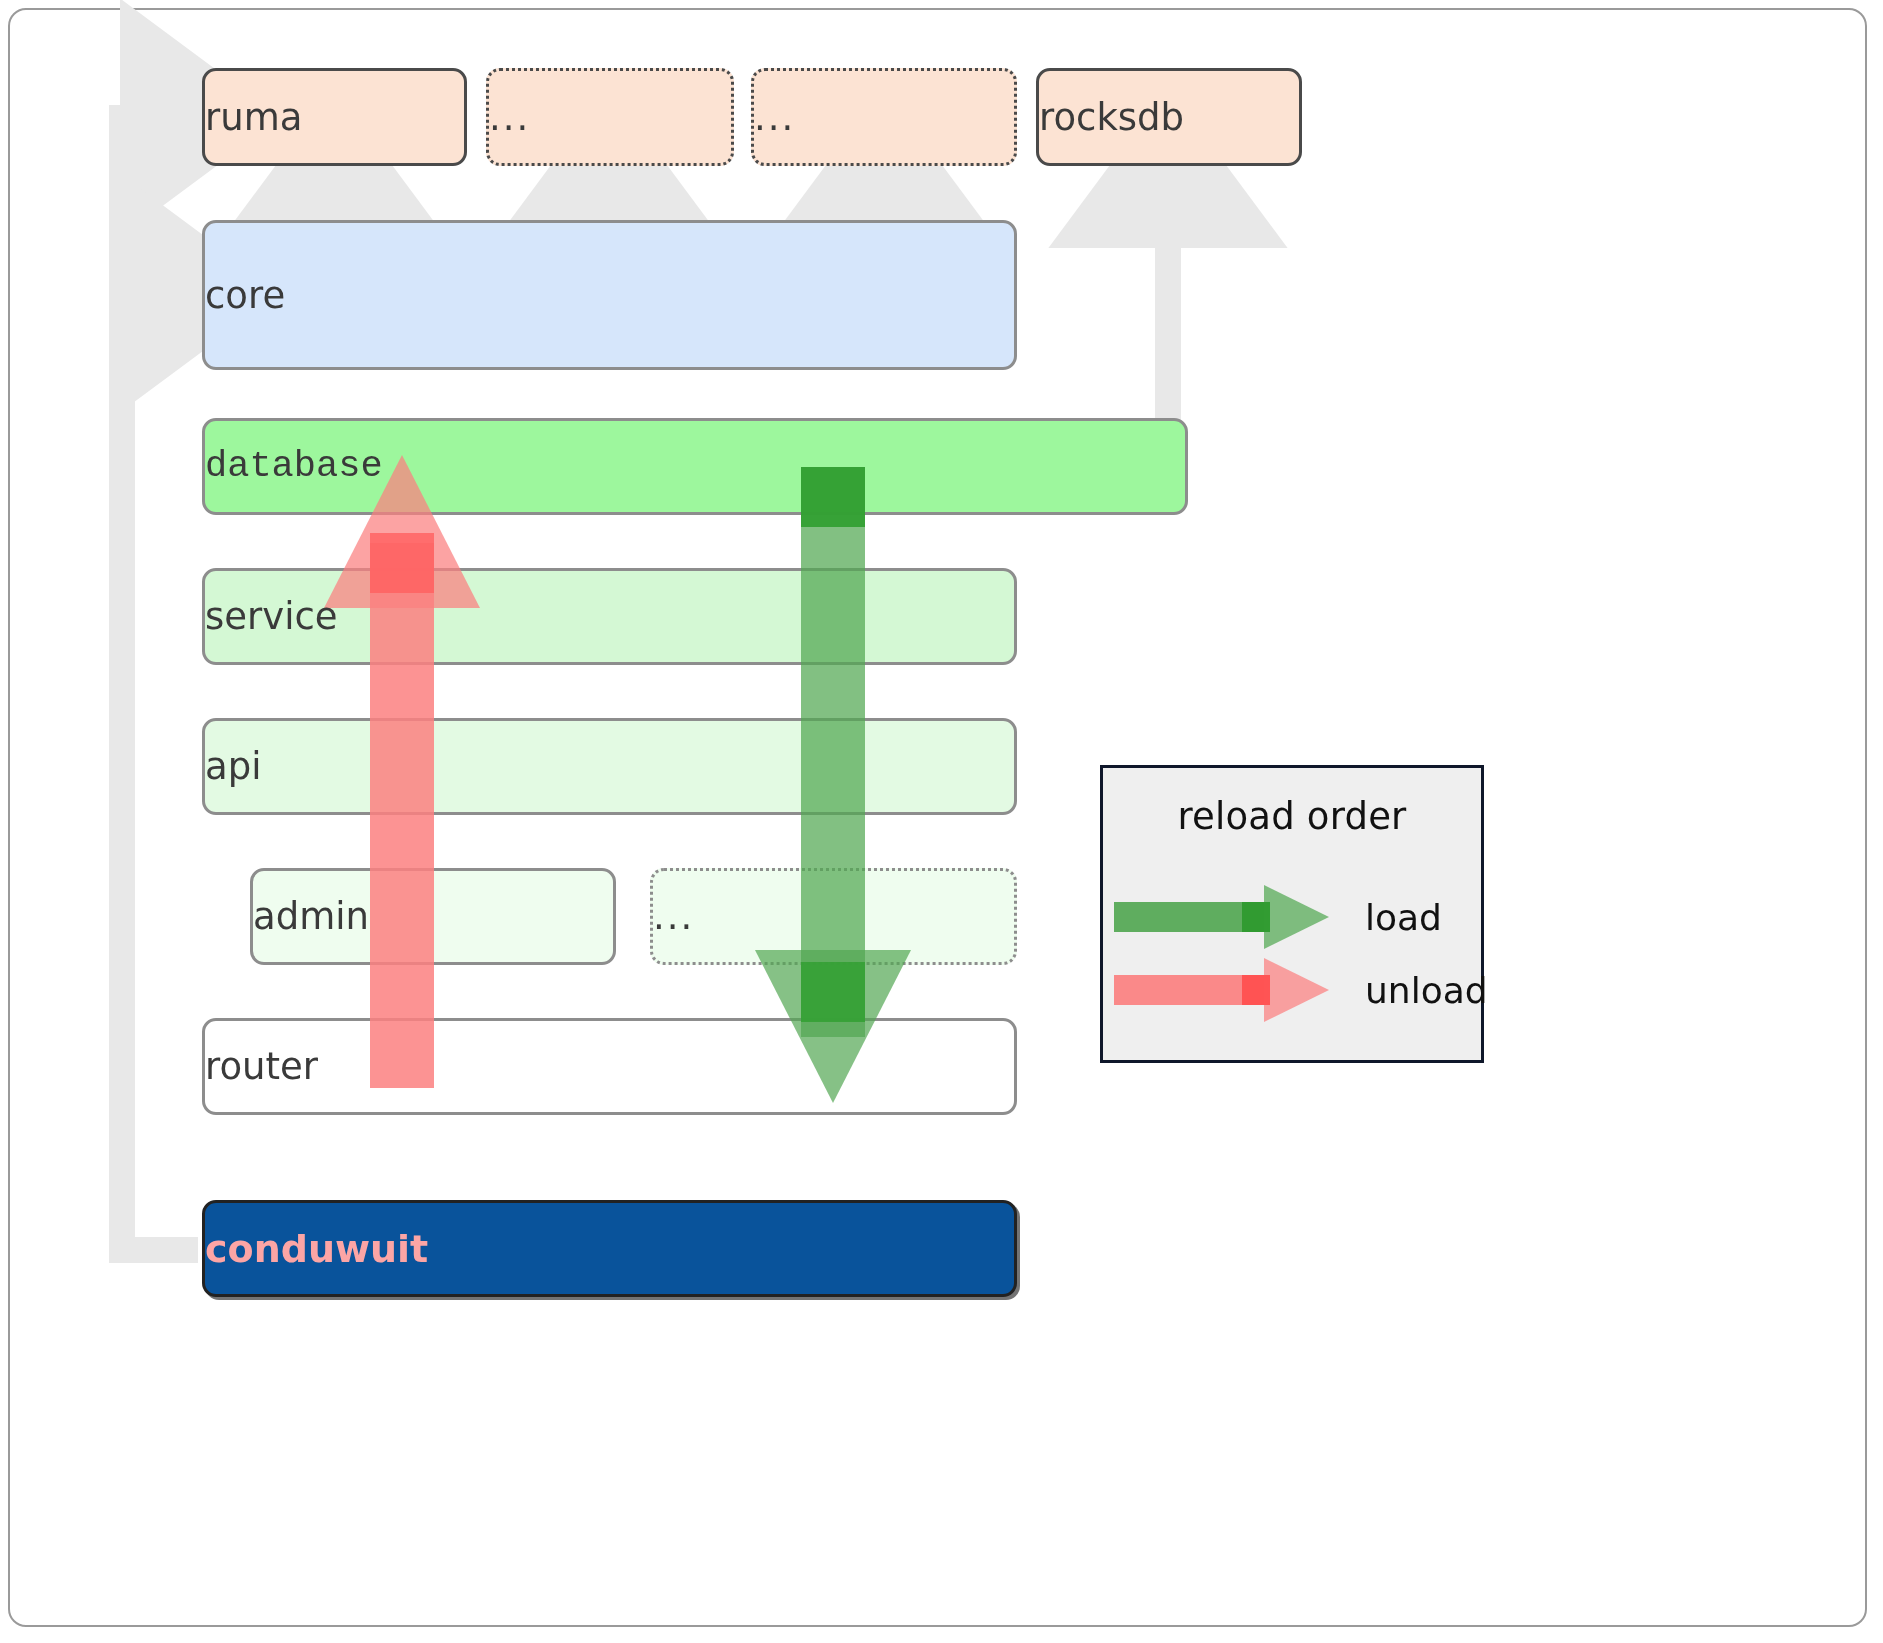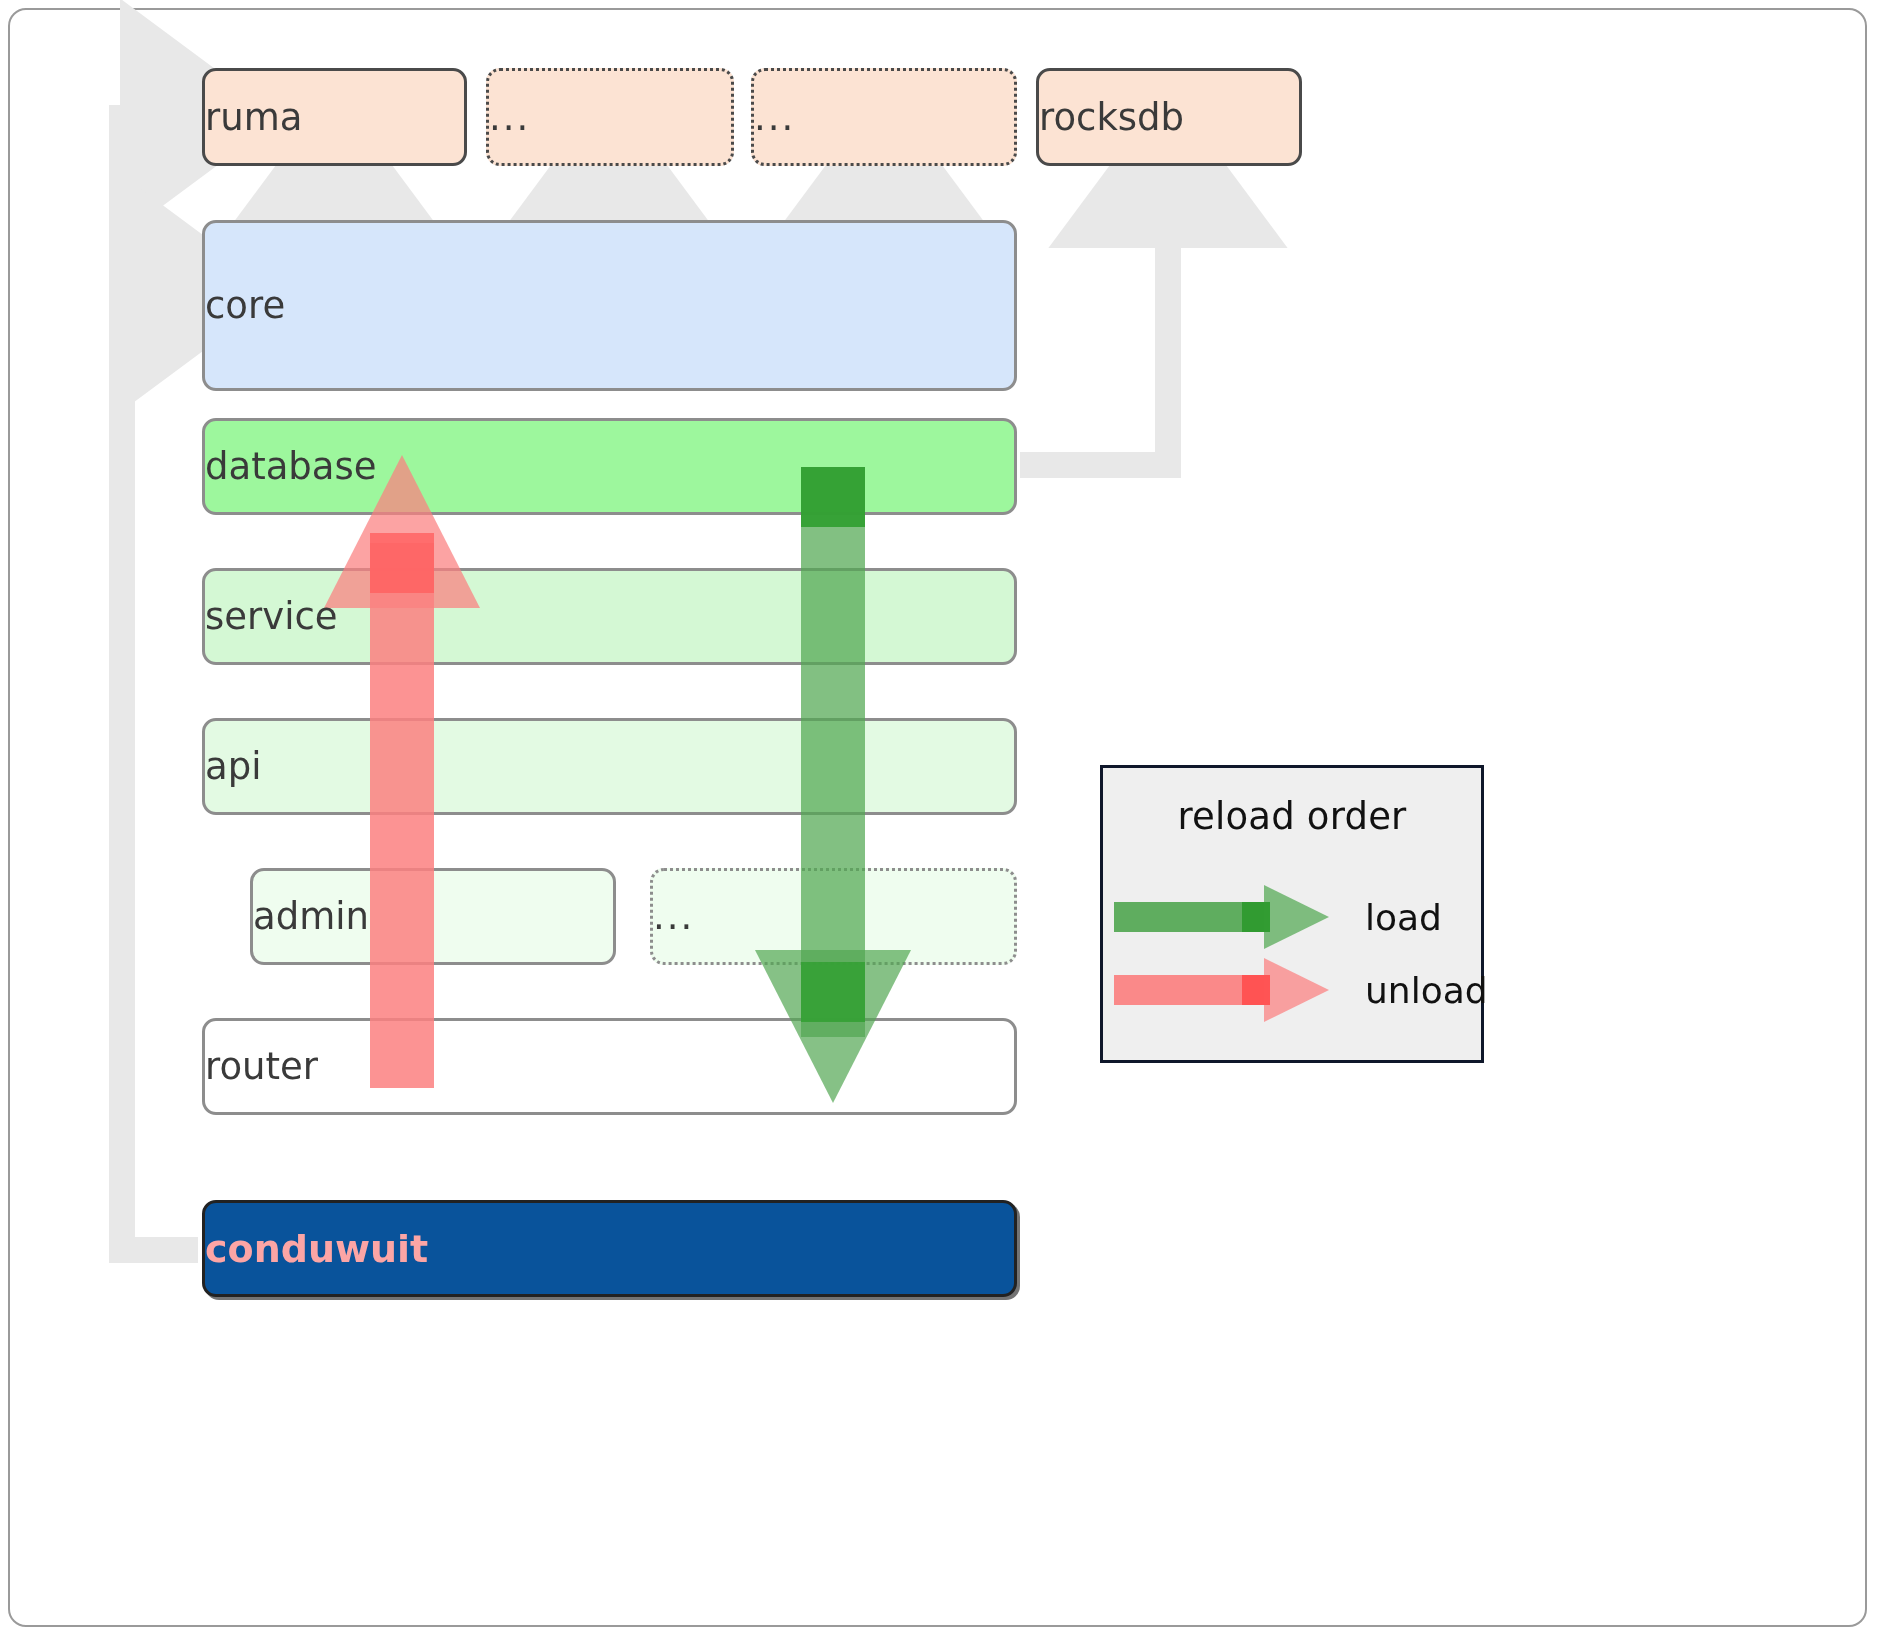--- a/index.html
+++ b/index.html
@@ -91,25 +91,25 @@
   <div class="box dep dotted" style="left:486px;top:68px;width:248px;height:98px;">
     <span class="lbl dots">...</span>
   </div>
   <div class="box dep dotted" style="left:751px;top:68px;width:266px;height:98px;">
     <span class="lbl dots">...</span>
   </div>
   <div class="box dep" style="left:1036px;top:68px;width:266px;height:98px;">
     <span class="lbl">rocksdb</span>
   </div>
 
-  <div class="box layer l-core" style="left:202px;top:220px;width:815px;height:171px;">
+  <div class="box layer l-core" style="left:202px;top:220px;width:815px;height:150px;">
     <span class="lbl">core</span>
   </div>
 
-  <div class="box layer l-database" style="left:202px;top:418px;width:815px;height:97px;">
+  <div class="box layer l-database" style="left:202px;top:418px;width:986px;height:97px;font-family:Liberation Mono, monospace;">
     <span class="lbl">database</span>
   </div>
 
   <div class="box layer l-service" style="left:202px;top:568px;width:815px;height:97px;">
     <span class="lbl">service</span>
   </div>
 
   <div class="box layer l-api" style="left:202px;top:718px;width:815px;height:97px;">
     <span class="lbl">api</span>
   </div>

